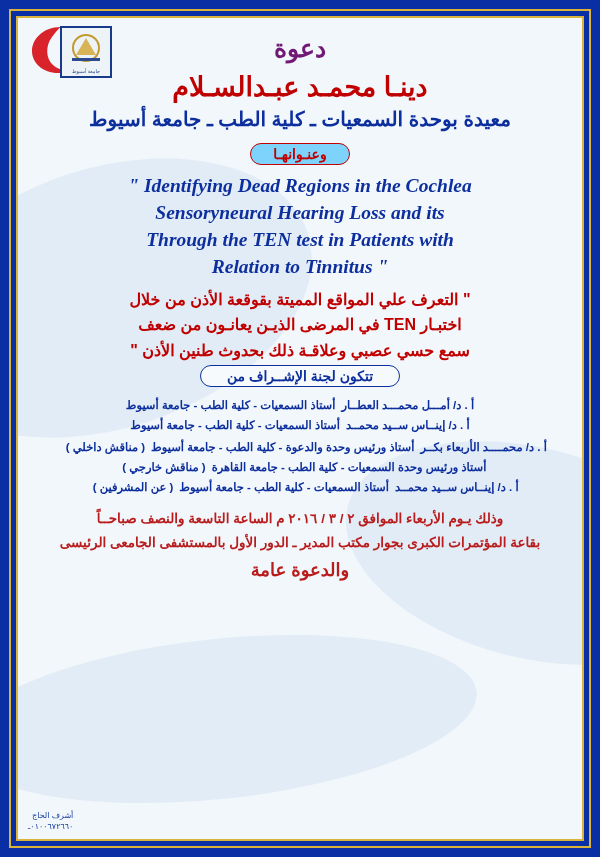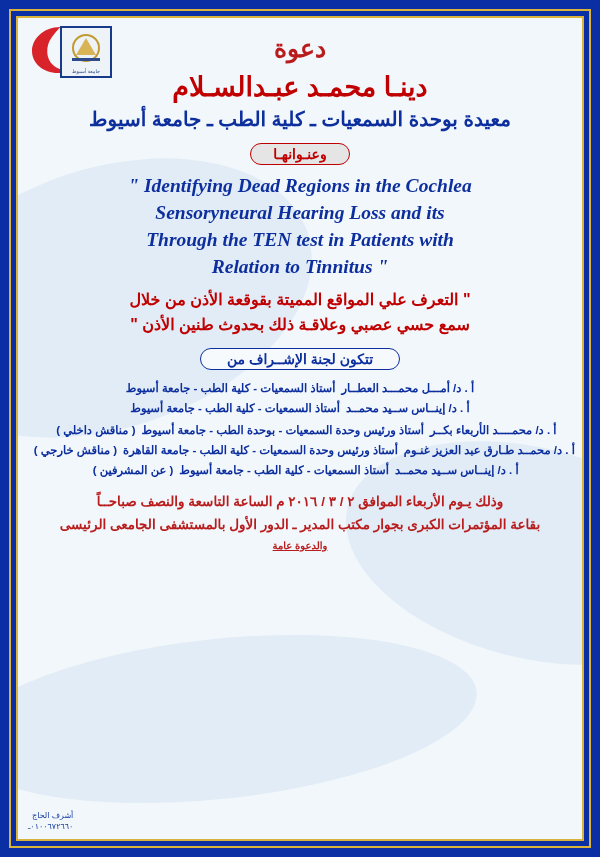--- a/index.html
+++ b/index.html
@@ -94,21 +94,21 @@
     position: absolute;
     left: 2px;
     top: 0px;
     width: 46px;
     height: 52px;
   }
 
   .title-invite {
     font-size: 25px;
     font-weight: bold;
-    color: #b91c1c;
+    color: #701a75;
     margin: 10px 0 4px 0;
     letter-spacing: 1px;
   }
   .line-blue-1 {
     font-size: 18px;
     font-weight: bold;
     color: #0d2f9e;
     margin: 14px 0 2px 0;
     line-height: 1.25;
   }
@@ -126,33 +126,33 @@
     margin: 4px 0 6px 0;
   }
   .pill {
     display: inline-block;
     border: 1.5px solid #c00000;
     border-radius: 14px;
     padding: 2px 22px;
     color: #c00000;
     font-weight: bold;
     font-size: 14px;
-    background: #e5e5e5;
+    background: #7dd3fc;
     margin: 6px auto 6px auto;
   }
   .pill-blue {
     display: inline-block;
     border: 1.5px solid #0d2f9e;
     border-radius: 14px;
     padding: 2px 26px;
     color: #0d2f9e;
     font-weight: bold;
     font-size: 14px;
     background: #f7fafd;
-    margin: 8px auto 6px auto;
+    margin: 0 auto 6px auto;
   }
   .eng-title {
     direction: ltr;
     font-family: "Liberation Serif", serif;
     font-style: italic;
     font-weight: bold;
     font-size: 19.5px;
     color: #0d2f9e;
     line-height: 1.38;
     margin: 2px 10px 6px 10px;
@@ -195,22 +195,21 @@
   }
 
   .footer {
     margin-top: 10px;
     color: #b91c1c;
     font-weight: bold;
     font-size: 13.5px;
     line-height: 1.75;
   }
   .footer .f-last {
-    font-size: 10px;
-    text-decoration: underline;
+    font-size: 18px;
   }
   .signature {
     position: absolute;
     bottom: 6px;
     left: 10px;
     text-align: right;
     color: #1a3fa0;
     font-size: 8px;
     line-height: 1.35;
     direction: rtl;
@@ -255,45 +254,45 @@
 
       <div class="eng-title">
         <div>" Identifying Dead Regions in the Cochlea</div>
         <div>Sensoryneural Hearing Loss and its</div>
         <div>Through the TEN test in Patients with</div>
         <div>Relation to Tinnitus "</div>
       </div>
 
       <div class="ar-title">
         <div>" التعرف علي المواقع المميتة بقوقعة الأذن من خلال</div>
+        <div>اختبـار TEN في المرضى الذيـن يعانـون من ضعف</div>
         <div>سمع حسي عصبي  وعلاقـة ذلك بحدوث طنين الأذن "</div>
       </div>
 
       <div class="pill-blue">تتكون لجنة الإشــراف من</div>
 
       <div class="supervisors">
         <div class="person-row">
           <span class="p-name">أ . د/ أمـــل محمـــد العطــار</span>
           <span class="p-aff">أستاذ السمعيات - كلية الطب - جامعة أسيوط</span>
         </div>
         <div class="person-row">
           <span class="p-name">أ . د/ إينــاس ســيد محمــد</span>
           <span class="p-aff">أستاذ السمعيات - كلية الطب - جامعة أسيوط</span>
         </div>
       </div>
 
 
       <div class="committee">
         <div class="person-row">
           <span class="p-name">أ . د/ محمــــد الأربعاء بكــر</span>
-          <span class="p-aff">أستاذ ورئيس وحدة السمعيات - بوحدة الطب - جامعة أسيوط</span>
+          <span class="p-aff">أستاذ ورئيس وحدة والدعوة - كلية الطب - جامعة أسيوط</span>
           <span class="p-role">( مناقش داخلي )</span>
         </div>
         <div class="person-row">
-          <span class="p-name">أ . د/ محمــد طـارق عبد العزيز غنـوم</span>
           <span class="p-aff">أستاذ ورئيس وحدة السمعيات - كلية الطب - جامعة القاهرة</span>
           <span class="p-role">( مناقش خارجي )</span>
         </div>
         <div class="person-row">
           <span class="p-name">أ . د/ إينــاس ســيد محمــد</span>
           <span class="p-aff">أستاذ السمعيات - كلية الطب - جامعة أسيوط</span>
           <span class="p-role">( عن المشرفين )</span>
         </div>
       </div>
 

